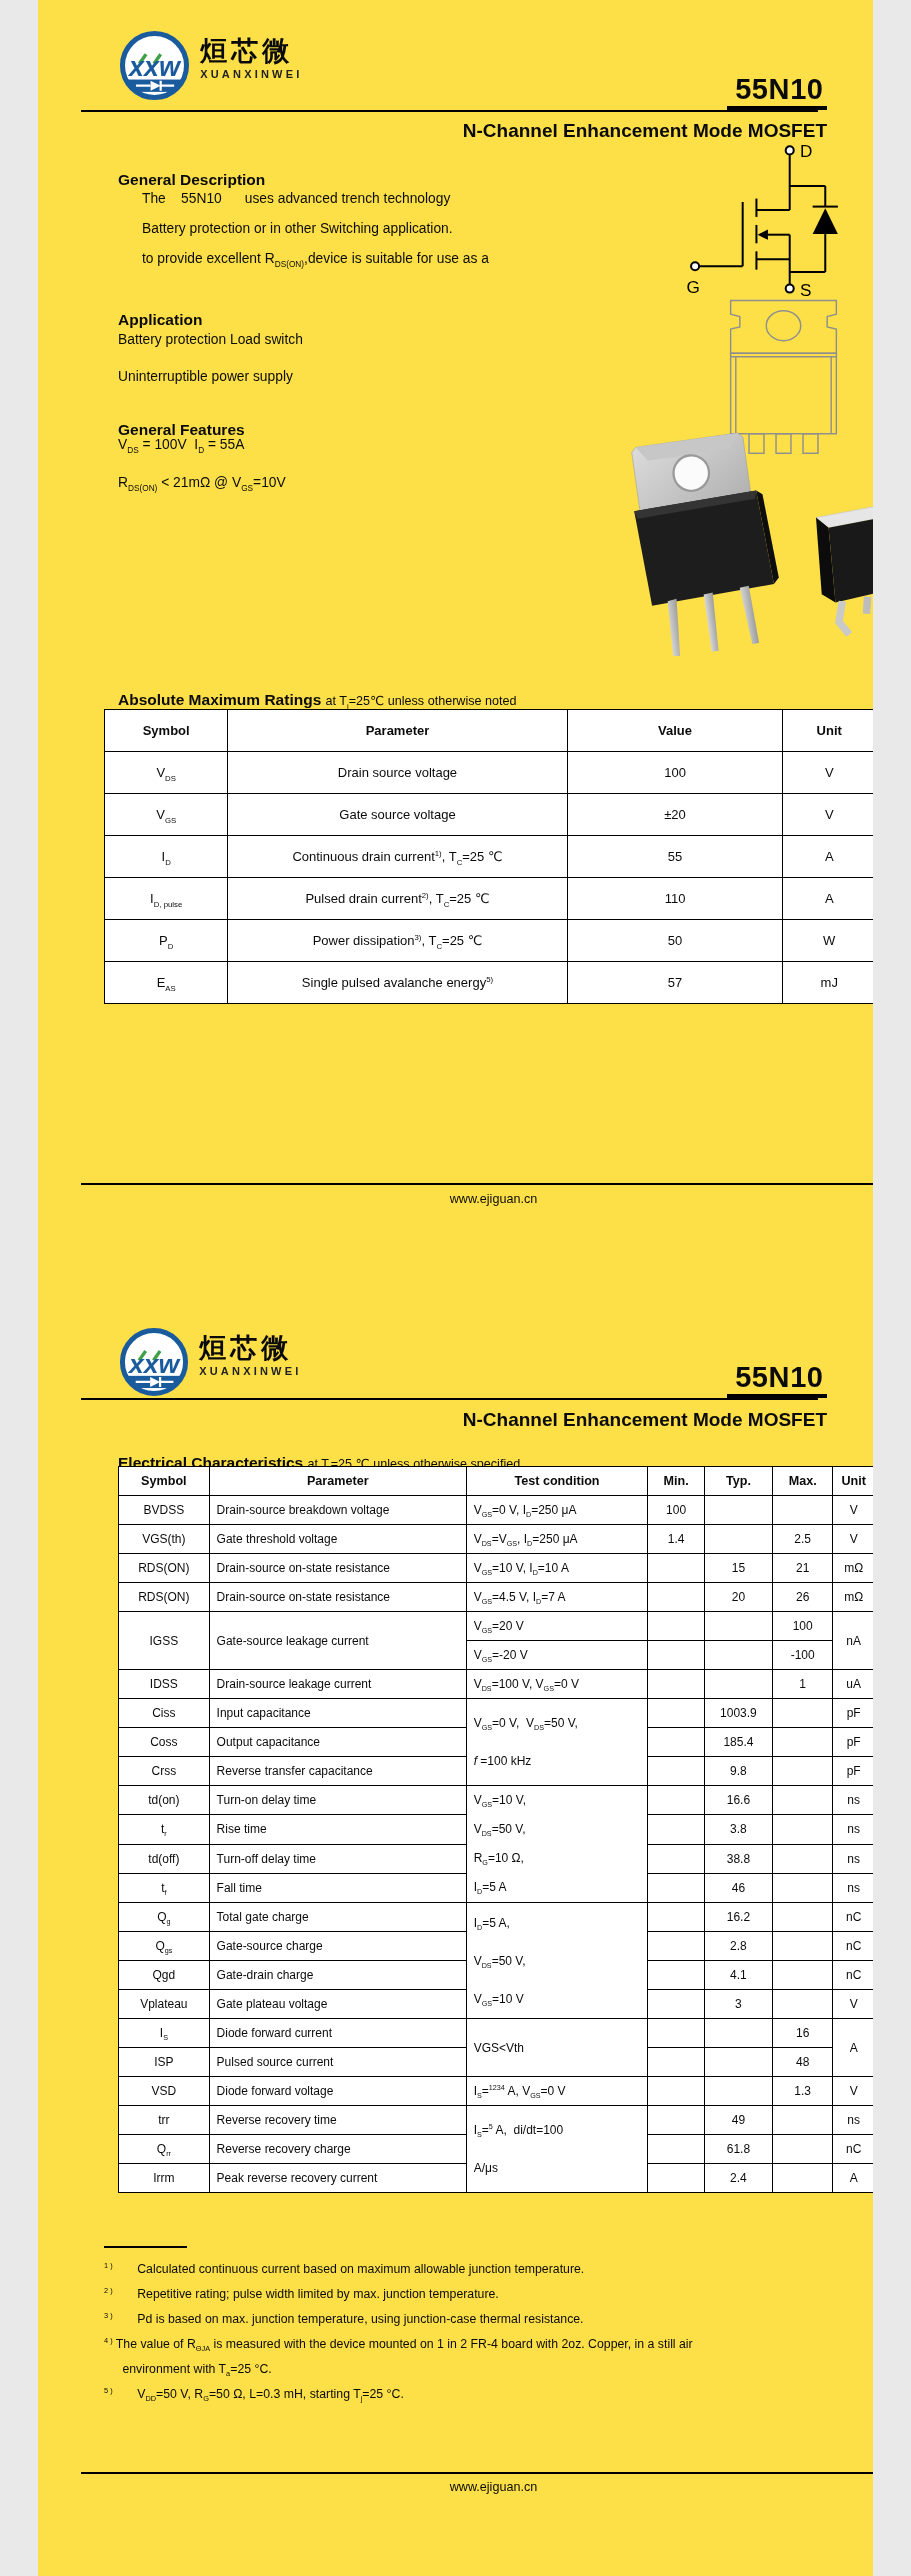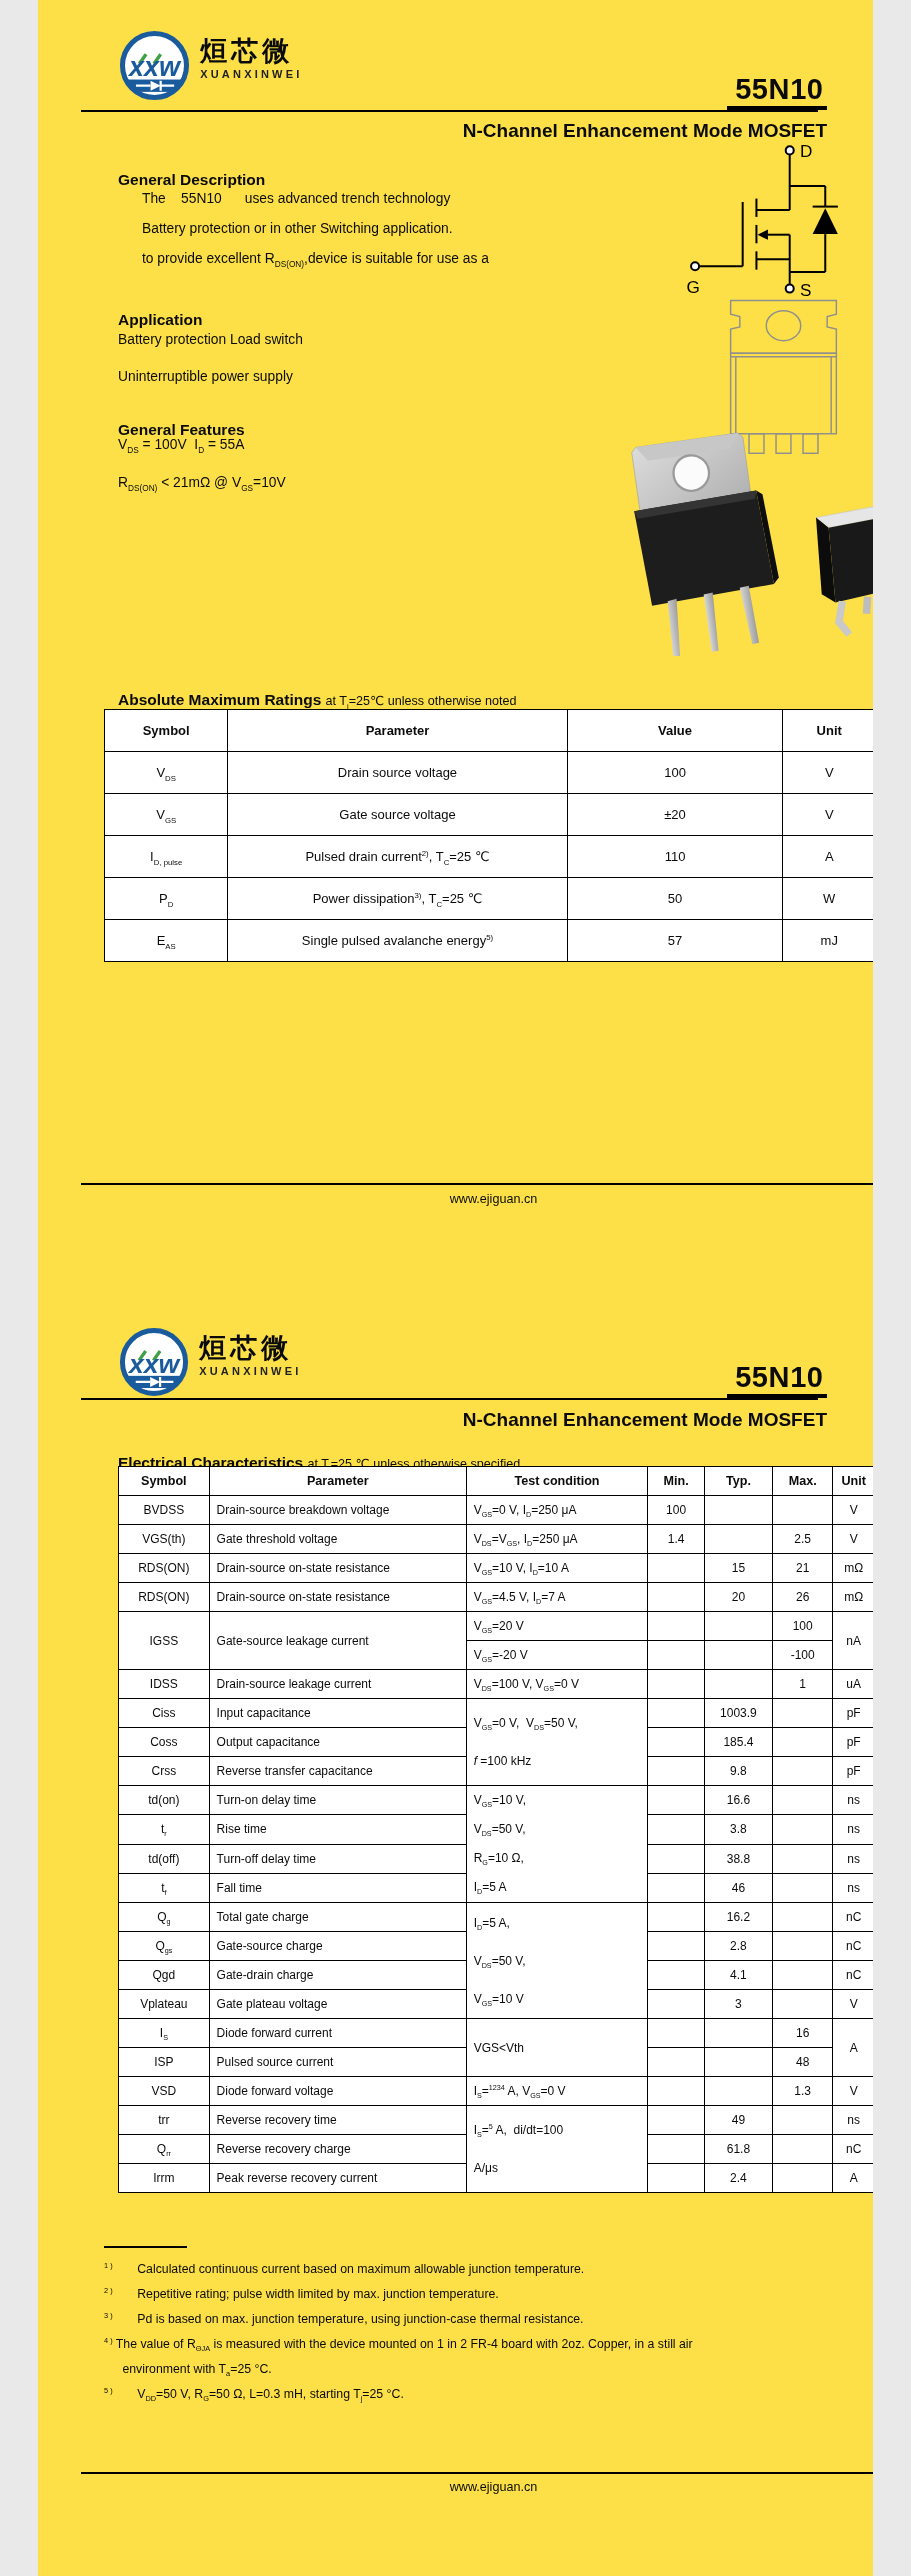--- a/index.html
+++ b/index.html
@@ -211,20 +211,26 @@
           <td>100</td>
           <td>V</td>
         </tr>
         <tr>
           <td>V<sub>GS</sub></td>
           <td>Gate source voltage</td>
           <td>±20</td>
           <td>V</td>
         </tr>
         <tr>
+          <td>I<sub>D</sub></td>
+          <td>Continuous drain current<sup>1)</sup>, T<sub>C</sub>=25 ℃</td>
+          <td>55</td>
+          <td>A</td>
+        </tr>
+        <tr>
           <td>I<sub>D, pulse</sub></td>
           <td>Pulsed drain current<sup>2)</sup>, T<sub>C</sub>=25 ℃</td>
           <td>110</td>
           <td>A</td>
         </tr>
         <tr>
           <td>P<sub>D</sub></td>
           <td>Power dissipation<sup>3)</sup>, T<sub>C</sub>=25 ℃</td>
           <td>50</td>
           <td>W</td>

